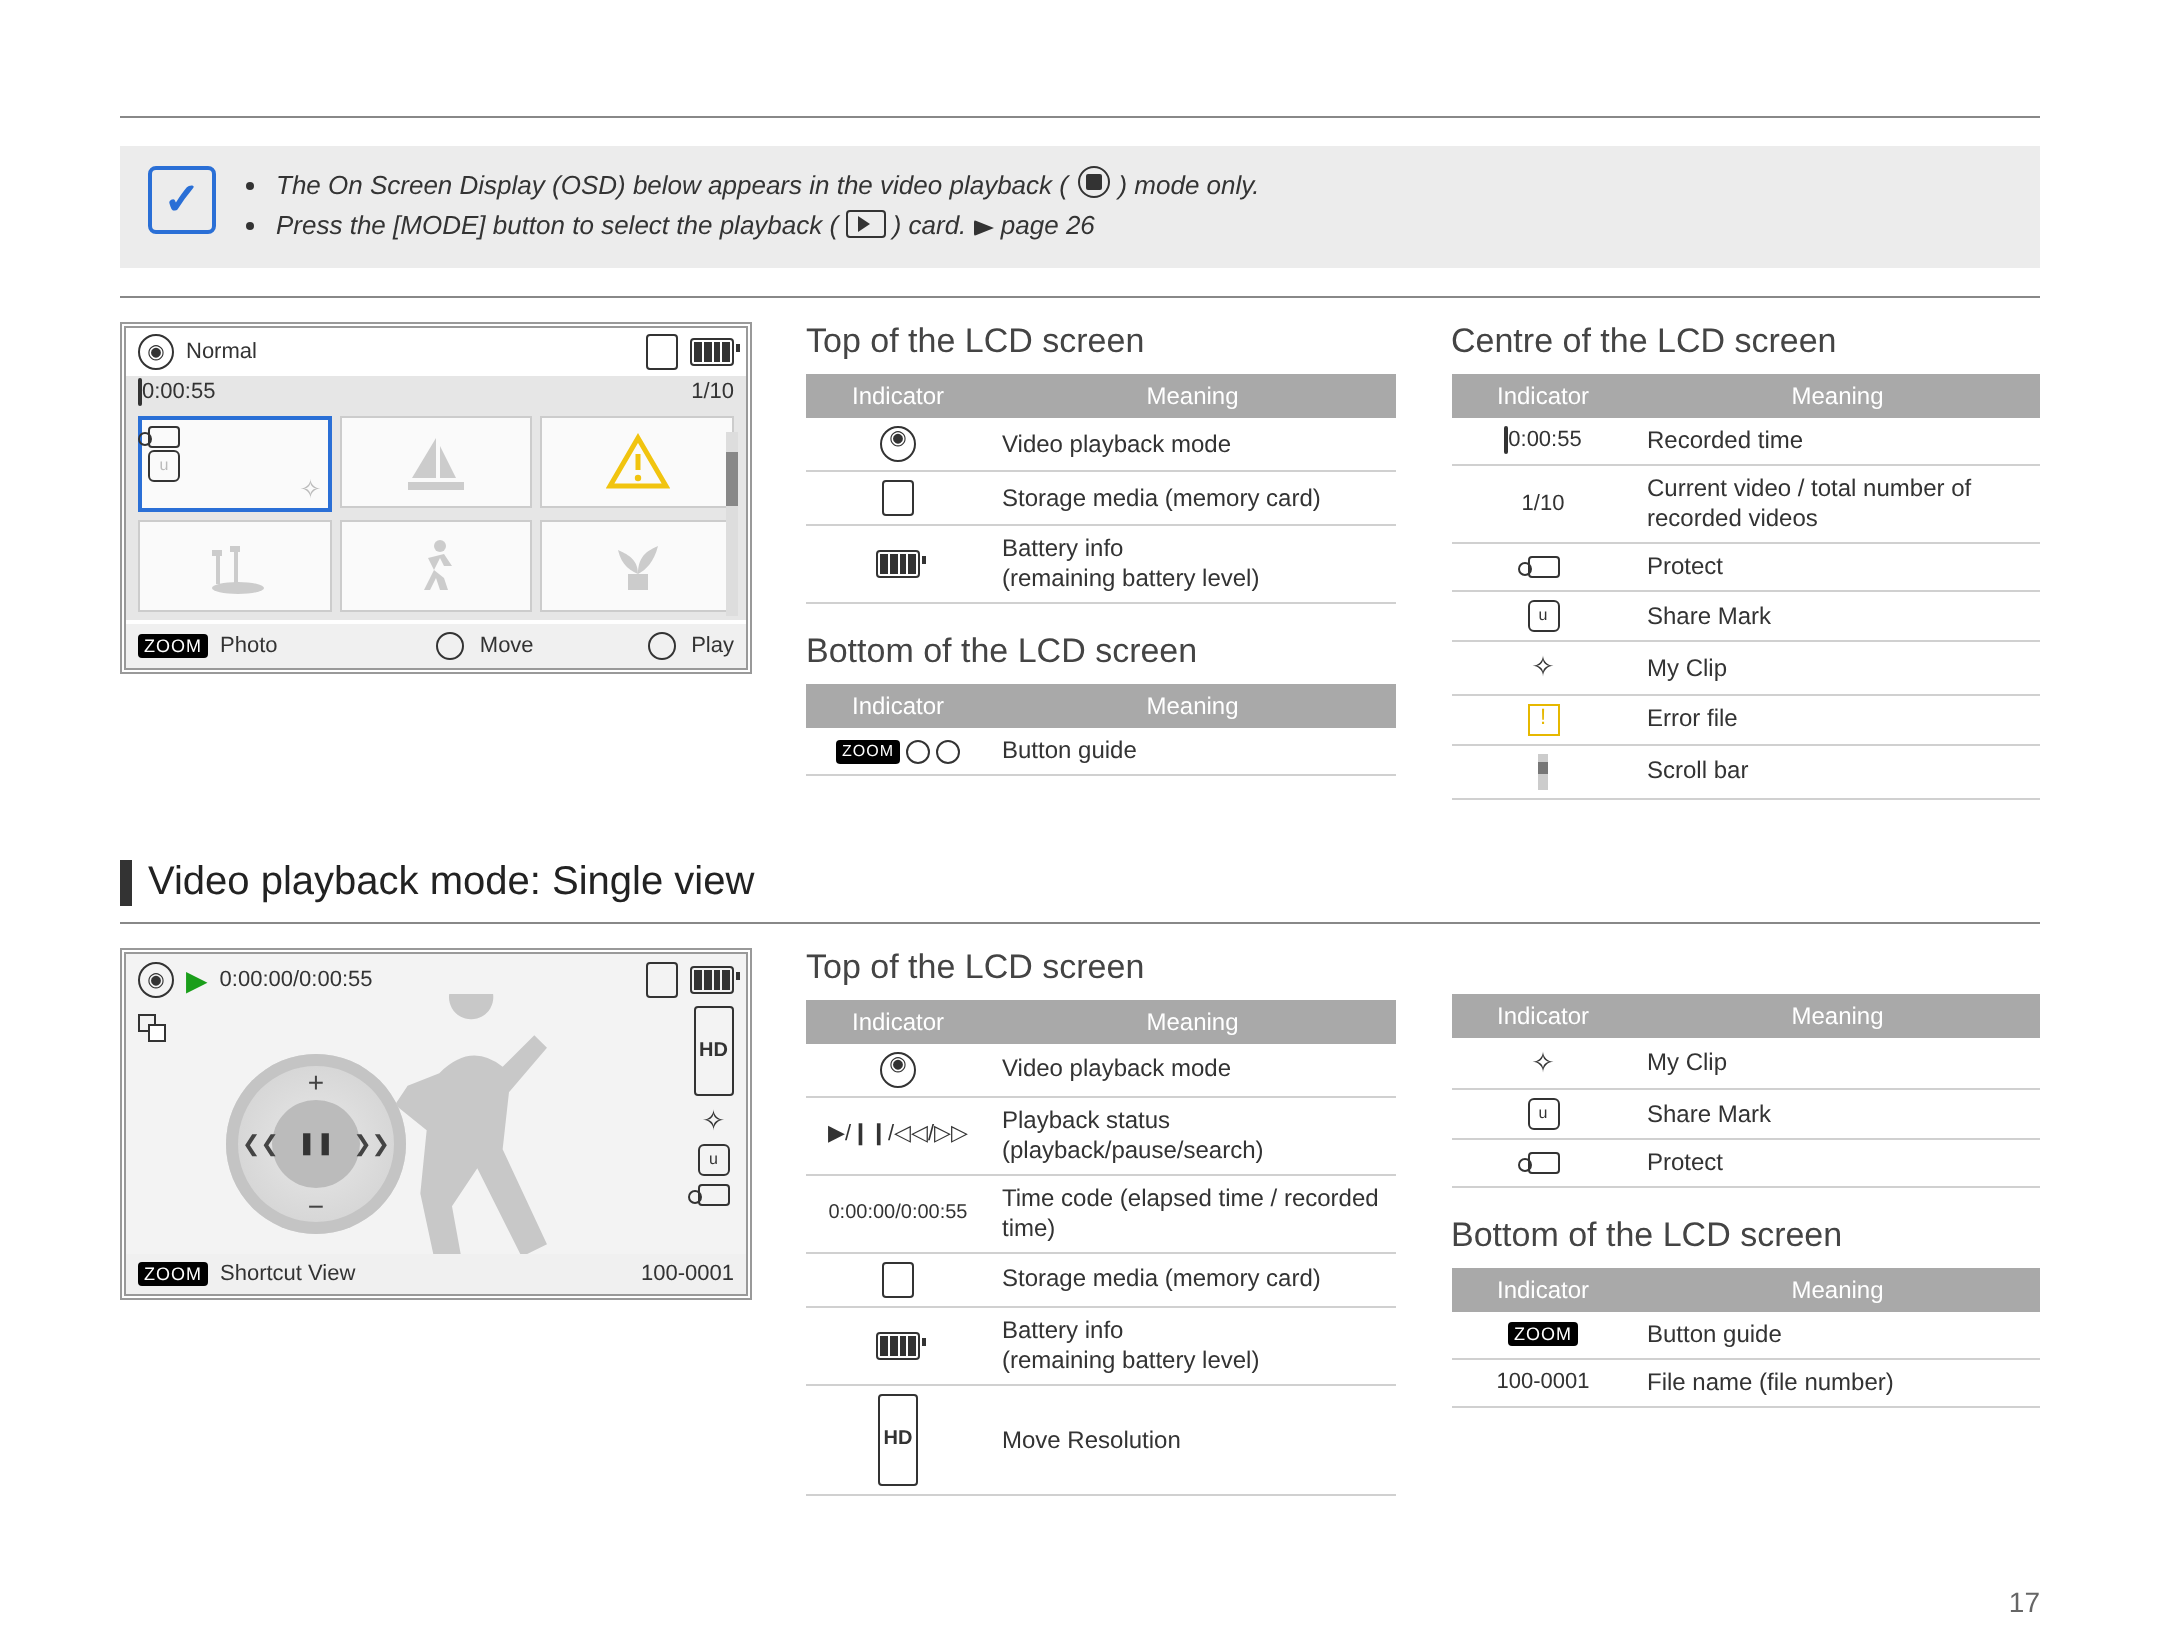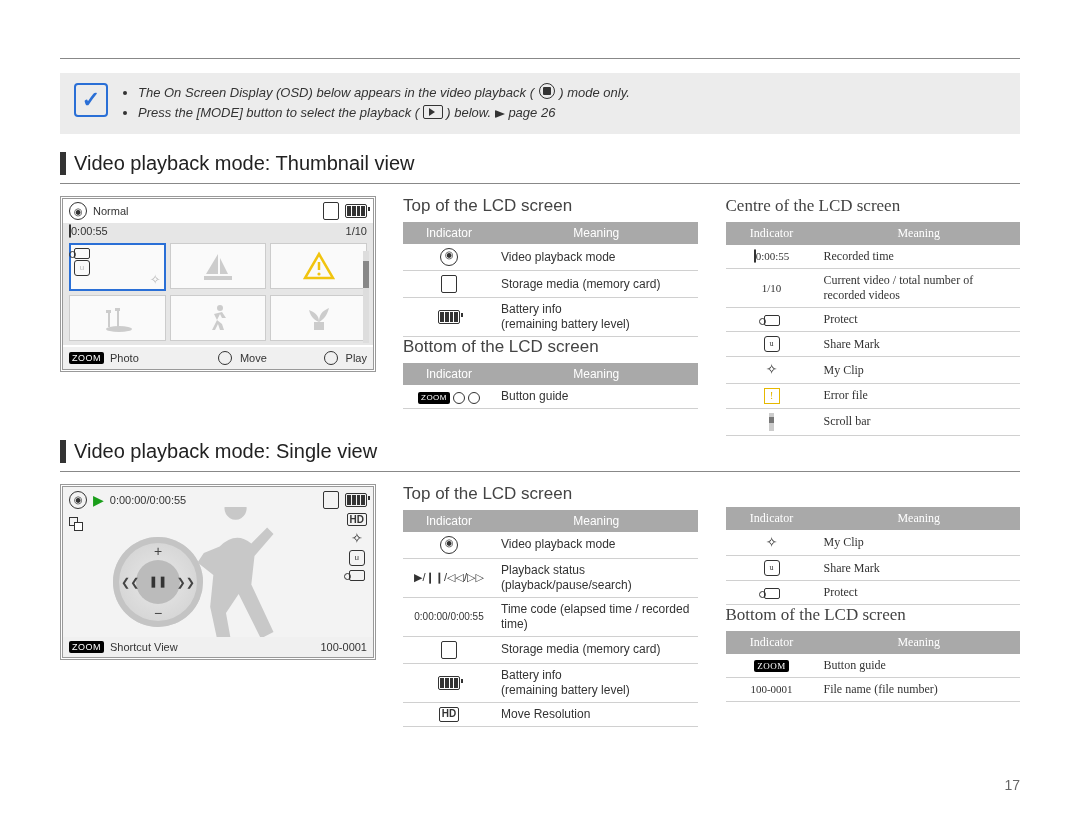--- a/index.html
+++ b/index.html
@@ -114,31 +114,32 @@
     border: none;
     border-top: 1px solid #888;
     margin: -4px 0 12px 0;
   }
   .columns {
     display: flex;
     gap: 28px;
   }
   .col-left { width: 315px; flex-shrink: 0; }
   .col-mid { flex: 1; }
-  .col-right { flex: 1; font-family: Liberation Serif, serif; }
+  .col-right { flex: 1; }
   .sub-heading {
     font-size: 17px;
     font-weight: 400;
     color: #444;
     margin: 0 0 6px 0;
   }
   table.ind {
     width: 100%;
     border-collapse: collapse;
     font-size: 12px;
+    margin-bottom: 14px;
   }
   table.ind th {
     background: #a9a9a9;
     color: #fff;
     font-weight: 400;
     padding: 4px 6px;
     text-align: center;
   }
   table.ind td {
     border-bottom: 1px solid #d0d0d0;
@@ -262,21 +263,21 @@
   .single-top {
     position:absolute; left:0; right:0; top:0; padding:4px 6px;
     display:flex;align-items:center;gap:6px;
   }
   .play-tri { color:#1a9e1a; font-size:14px; }
   .dancer {
     position:absolute; right:90px; top:20px; bottom:26px; width:95px;
     color:#c8c8c8;
   }
   .page-num {
-    position:absolute; right:60px; bottom:32px;
+    position:absolute; right:60px; bottom:16px;
     font-size:14px; color:#666;
   }
   
   .t-icon { display:inline-block; vertical-align:middle; }
   .t-key {
     display:inline-block;width:14px;height:9px;border:1.3px solid #333;border-radius:2px 2px 2px 2px;
     position:relative;vertical-align:middle;
   }
   .t-key::before {content:'';position:absolute;left:-6px;top:2px;width:5px;height:5px;border:1.3px solid #333;border-radius:50%;}
   .t-share {
@@ -299,21 +300,21 @@
   .t-zoom .dot {width:10px;height:10px;border-radius:50%;border:1.2px solid #333;}
   .t-playopt {
     display:inline-block;width:14px;height:14px;vertical-align:middle;position:relative;
   }
   .t-playopt::before, .t-playopt::after {
     content:'';position:absolute;border:1.2px solid #333;border-radius:0;
   }
   .t-playopt::before {left:0;top:0;width:7px;height:7px;}
   .t-playopt::after {left:5px;top:5px;width:7px;height:7px;background:#fff;}
   .hd-badge {
-    display:inline-block;font-size:10px;border:1px solid #333;border-radius:2px;padding:0 2px;font-weight:bold;vertical-align:middle;
+    display:inline-block;font-size:10px;border:1px solid #333;border-radius:2px;padding:16px 2px;font-weight:bold;vertical-align:middle;
   }
   .shortcut-dial {
     display:inline-block;width:18px;height:18px;border-radius:50%;border:1px dashed #888;vertical-align:middle;
     position:relative;
   }
   .shortcut-dial::after{content:'';position:absolute;inset:4px;border:1px solid #333;border-radius:50%;}
   .glyph {font-family: 'Segoe UI Symbol','Apple Symbols',sans-serif;}
 </style>
 </head>
 <body>
@@ -326,28 +327,27 @@
     <div class="note-icon">✓</div>
     <ul class="note-list">
       <li>
         <span>The On Screen Display (OSD) below appears in the video playback (</span>
         <span class="inline-icon"></span>
         <span>) mode only.</span>
       </li>
       <li>
         <span>Press the [MODE] button to select the playback (</span>
         <span class="inline-playbox"></span>
-        <span>) below. </span>
+        <span>) card. </span>
         <span class="arrow-right"></span>
         <span>page 26</span>
       </li>
     </ul>
   </div>
 
-  <div class="section-heading">Video playback mode: Thumbnail view</div>
   <hr class="section-rule">
 
   <div class="columns">
 
     <div class="col-left">
       <div class="lcd lcd-thumb">
         <div class="lcd-top">
           <span class="icon-circ">◉</span>
           <span>Normal</span>
           <span class="spacer"></span>
@@ -508,21 +508,21 @@
             </tr>
         <tr>
               <td class="ind-cell"><span class="t-scroll"></span></td>
               <td>Scroll bar</td>
             </tr>
       </tbody>
         </table>
     </div>
   </div>
 
-  <div class="section-heading" style="margin-top:4px;">Video playback mode: Single view</div>
+  <div class="section-heading" style="margin-top:16px;">Video playback mode: Single view</div>
   <hr class="section-rule">
 
   <div class="columns">
 
     <div class="col-left">
       <div class="lcd lcd-single">
         <div class="single-body">
           <div class="single-top">
             <span class="icon-circ">◉</span>
             <span class="play-tri glyph">▶</span>

